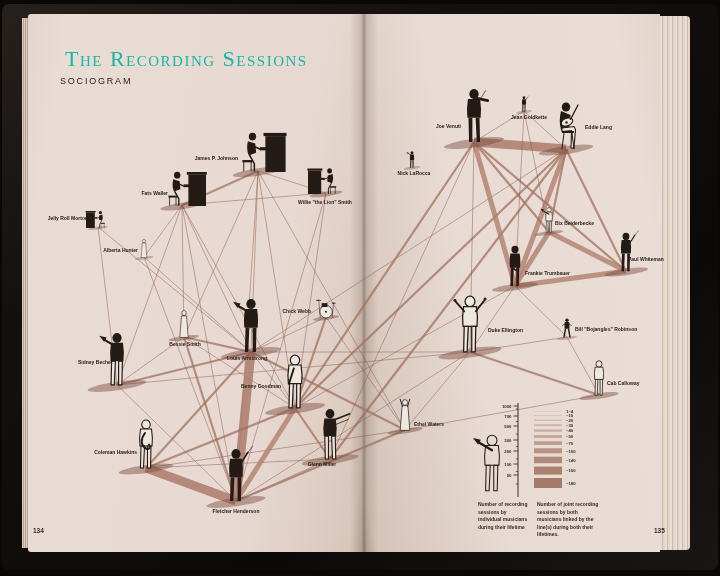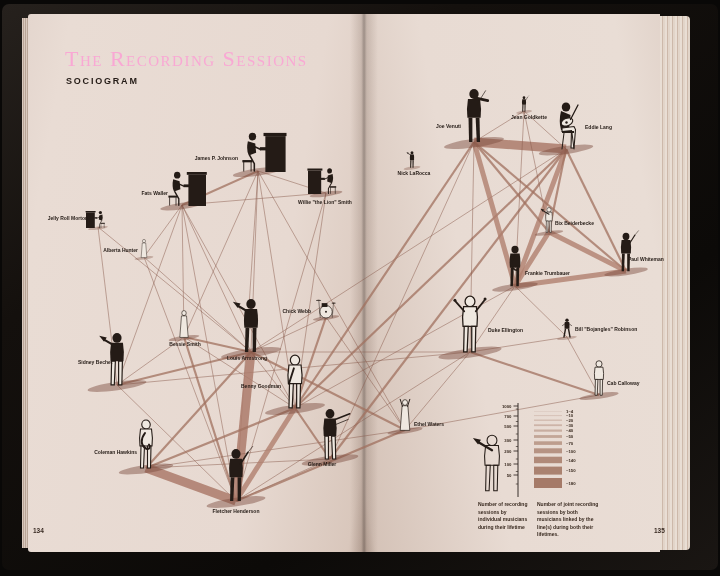--- a/index.html
+++ b/index.html
@@ -13,22 +13,22 @@
     border-radius:3px 0 0 3px;}
   .page-right{left:364px;width:296px;
     background:linear-gradient(260deg,#e2d4cb 0%,#e9ddd5 12%,#e8dbd3 62%,#d5c3b8 97%,#c4b0a4 100%);}
   .edge-stack{position:absolute;left:660px;width:30px;top:16px;bottom:26px;border-radius:0 4px 4px 0;
     background:repeating-linear-gradient(to right,#e9ded4 0 2px,#cdb9aa 2px 3px,#e2d5c9 3px 5px);}
   .edge-stack-l{position:absolute;left:22px;width:6px;top:18px;bottom:28px;
     background:repeating-linear-gradient(to right,#d9c9be 0 1px,#b9a597 1px 2px);}
   .gutter{position:absolute;left:350px;width:28px;top:14px;bottom:24px;
     background:linear-gradient(to right,rgba(70,45,32,0) 0%,rgba(70,45,32,.16) 40%,rgba(25,12,6,.34) 50%,rgba(70,45,32,.16) 60%,rgba(70,45,32,0) 100%);}
   .title{position:absolute;left:65px;top:46px;font-family:"Liberation Serif",serif;
-    font-variant:small-caps;font-size:22px;letter-spacing:1.5px;color:#f9a8d4;}
-  .subtitle{position:absolute;left:66px;top:76px;font-size:9px;font-weight:bold;
+    font-variant:small-caps;font-size:22px;letter-spacing:1.5px;color:#14b8a6;}
+  .subtitle{position:absolute;left:60px;top:76px;font-size:9px;font-weight:normal;
     letter-spacing:1.8px;color:#241b16;}
   .pagenum{position:absolute;font-size:6.5px;font-weight:bold;color:#3a2c24;}
   .pn-left{left:33px;top:527px;}
   .pn-right{left:654px;top:527px;}
   .cap{position:absolute;font-size:5px;font-weight:bold;line-height:1.5;color:#38291f;}
   .cap1{left:478px;top:501px;width:50px;}
   .cap2{left:537px;top:501px;width:64px;}
   svg.socio{position:absolute;left:0;top:0;pointer-events:none;}
   text.nlabel{font-family:"Liberation Sans",sans-serif;font-size:5px;font-weight:bold;fill:#241b16;}
   text.tick{font-family:"Liberation Sans",sans-serif;font-size:4.3px;font-weight:bold;fill:#38291f;}

